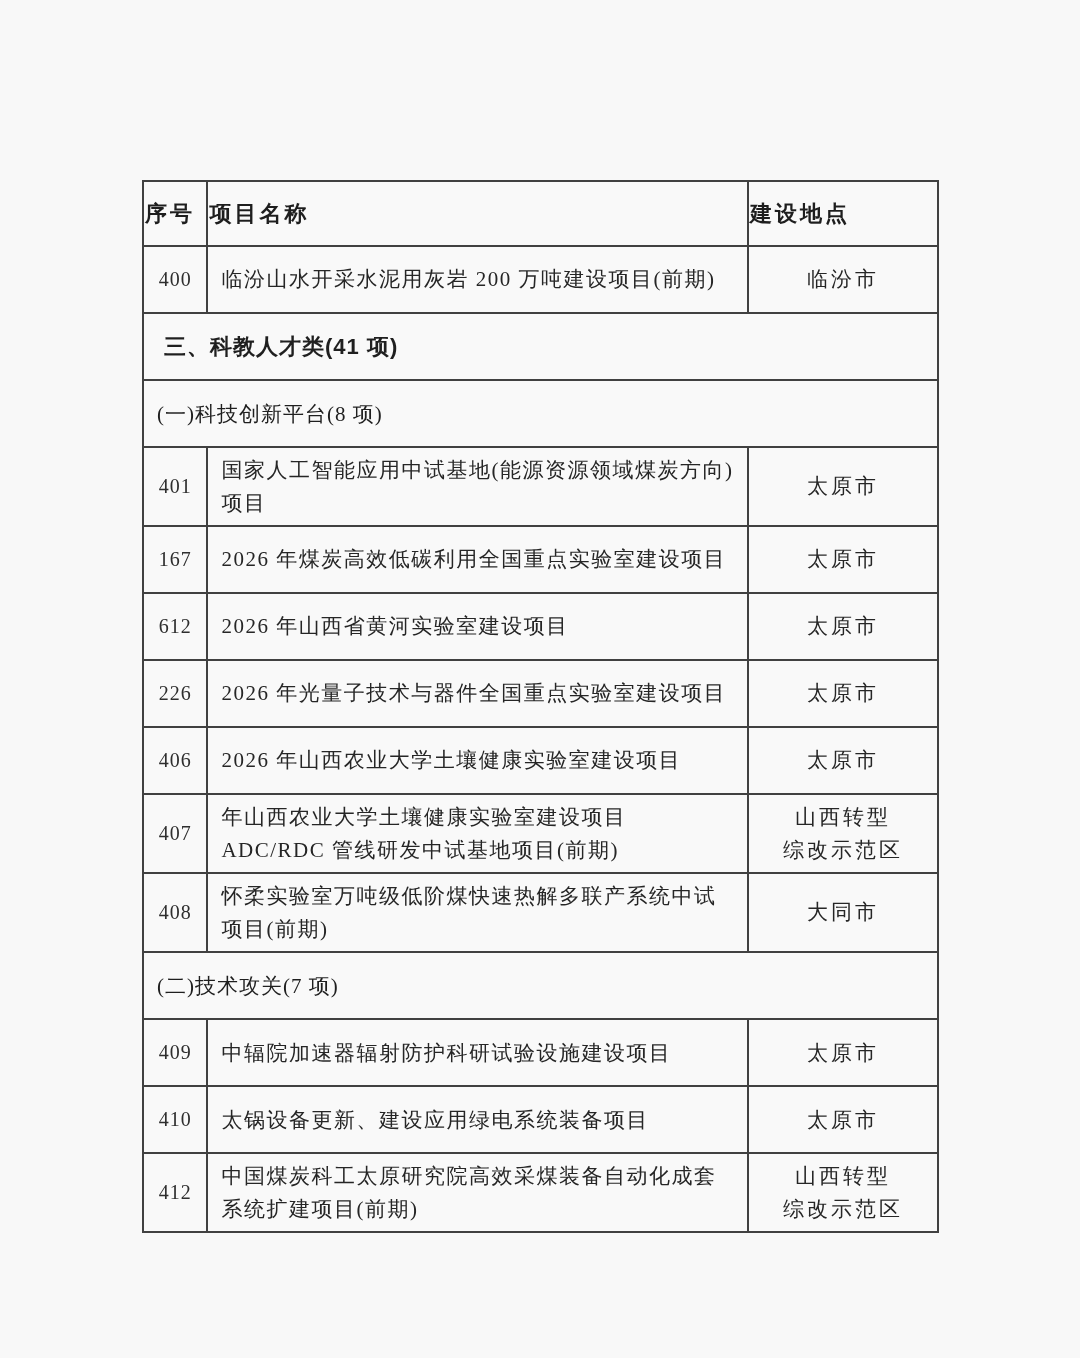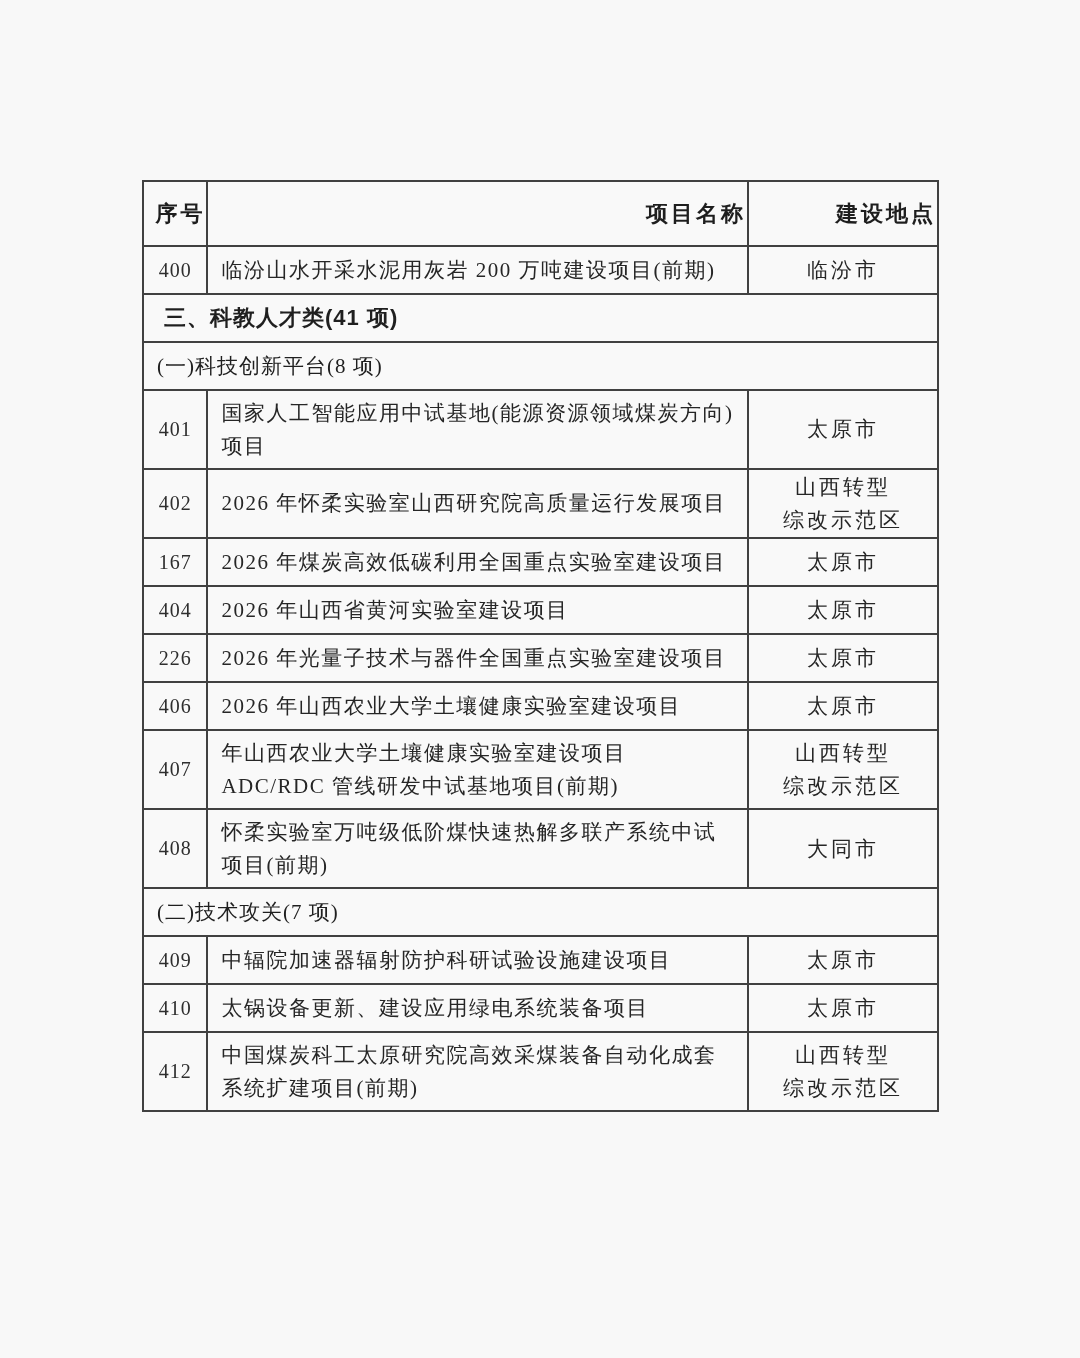--- a/index.html
+++ b/index.html
@@ -24,27 +24,27 @@
   }
   .doc-table col.col-no   { width: 8.1%; }
   .doc-table col.col-name { width: 68%; }
   .doc-table col.col-loc  { width: 23.9%; }
   .doc-table th, .doc-table td {
     border: 2px solid #414141;
     vertical-align: middle;
     background: #f9f9f9;
   }
   .doc-table thead tr { height: 65px; }
-  .doc-table tbody tr { height: 48px; }
+  .doc-table tbody tr { height: 67px; }
   th.header-cell {
     font-family: "Liberation Sans", "DejaVu Sans", sans-serif;
     font-size: 22px;
     font-weight: bold;
     letter-spacing: 3px;
-    text-align: right;
+    text-align: left;
     color: #1e1e1e;
   }
   td.no-cell {
     text-align: center;
     font-size: 20px;
     letter-spacing: 1px;
     color: #2e2e2e;
   }
   td.name-cell {
     text-align: left;
@@ -107,32 +107,26 @@
     </tr>
     <tr class="section-minor">
       <td class="section-cell" colspan="3">(一)科技创新平台(8 项)</td>
     </tr>
     <tr>
       <td class="no-cell">401</td>
       <td class="name-cell">国家人工智能应用中试基地(能源资源领域煤炭方向)项目</td>
       <td class="loc-cell">太原市</td>
     </tr>
     <tr>
-      <td class="no-cell">402</td>
-      <td class="name-cell">2026 年怀柔实验室山西研究院高质量运行发展项目</td>
-      <td class="loc-cell">山西转型
-综改示范区</td>
-    </tr>
-    <tr>
       <td class="no-cell">167</td>
       <td class="name-cell">2026 年煤炭高效低碳利用全国重点实验室建设项目</td>
       <td class="loc-cell">太原市</td>
     </tr>
     <tr>
-      <td class="no-cell">404</td>
+      <td class="no-cell">612</td>
       <td class="name-cell">2026 年山西省黄河实验室建设项目</td>
       <td class="loc-cell">太原市</td>
     </tr>
     <tr>
       <td class="no-cell">226</td>
       <td class="name-cell">2026 年光量子技术与器件全国重点实验室建设项目</td>
       <td class="loc-cell">太原市</td>
     </tr>
     <tr>
       <td class="no-cell">406</td>

